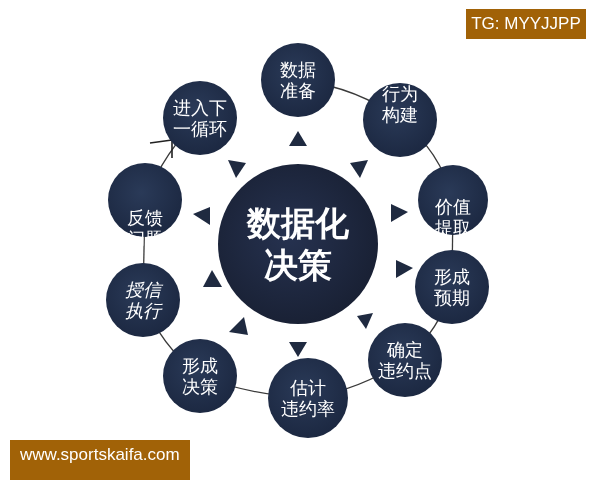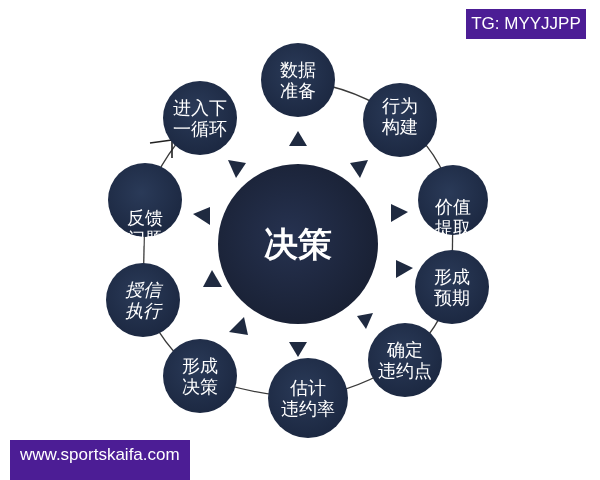--- a/index.html
+++ b/index.html
@@ -10,21 +10,21 @@
     #diagram { position: absolute; left: 0; top: 0; width: 600px; height: 480px; }
     .node-label {
       position: absolute; color: #ffffff; text-align: center; font-size: 18px; line-height: 21px;
       transform: translate(-50%, -50%); white-space: nowrap; pointer-events: none;
     }
     .center-label {
       position: absolute; color: #ffffff; text-align: center; font-weight: bold;
       font-size: 34px; line-height: 42px; transform: translate(-50%, -50%); white-space: nowrap;
     }
     .watermark {
-      position: absolute; background: #4c1d95; color: #ffffff;
+      position: absolute; background: #a16207; color: #ffffff;
       font-family: "Liberation Sans", sans-serif; font-size: 17px; line-height: 30px; padding: 0 10px;
     }
     #wm-top { left: 466px; top: 9px; width: 110px; height: 30px; text-align: center; padding: 0 5px; }
     #wm-bottom { left: 10px; top: 440px; height: 46px; padding: 0 10px; }
   </style>
 </head>
 <body>
 
 <svg id="diagram" viewBox="0 0 600 480" xmlns="http://www.w3.org/2000/svg">
   <defs>
@@ -77,28 +77,29 @@
     <circle cx="405" cy="360" r="37"></circle>
     <circle cx="308" cy="398" r="40"></circle>
     <circle cx="200" cy="376" r="37"></circle>
     <circle cx="143" cy="300" r="37"></circle>
     <circle cx="145" cy="200" r="37"></circle>
     <circle cx="200" cy="118" r="37"></circle>
   </g>
 </svg>
 
 <div class="center-label" style="left:298px; top:244px;">
+  <div>数据化</div>
   <div>决策</div>
 </div>
 
 <div class="node-label" style="left:298px; top:80px;">
   <div>数据</div>
   <div>准备</div>
 </div>
-<div class="node-label" style="left:400px; top:116px;">
+<div class="node-label" style="left:400px; top:104px;">
   <div>行为</div>
   <div>构建</div>
 </div>
 <div class="node-label" style="left:453px; top:217px;text-align:right;">
   <div>价值</div>
   <div>提取</div>
 </div>
 <div class="node-label" style="left:452px; top:287px;">
   <div>形成</div>
   <div>预期</div>

